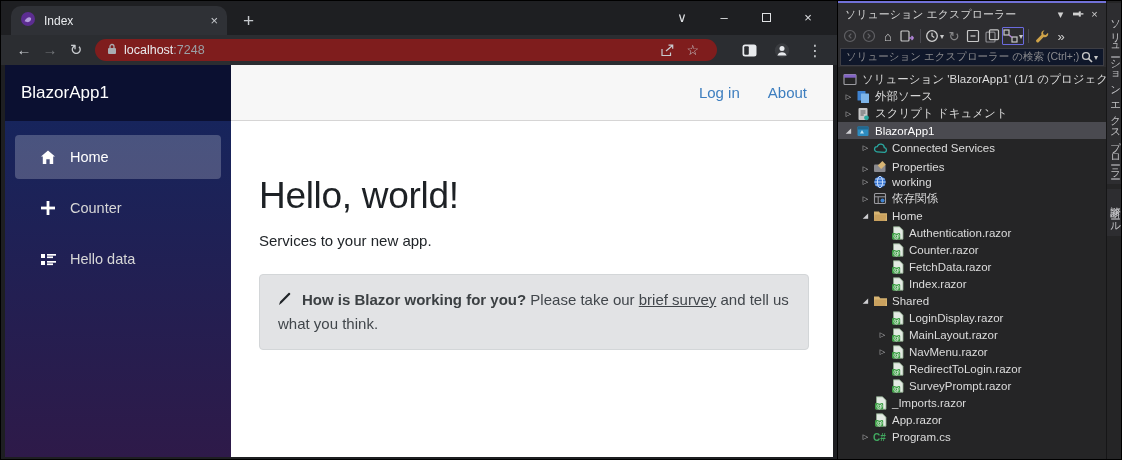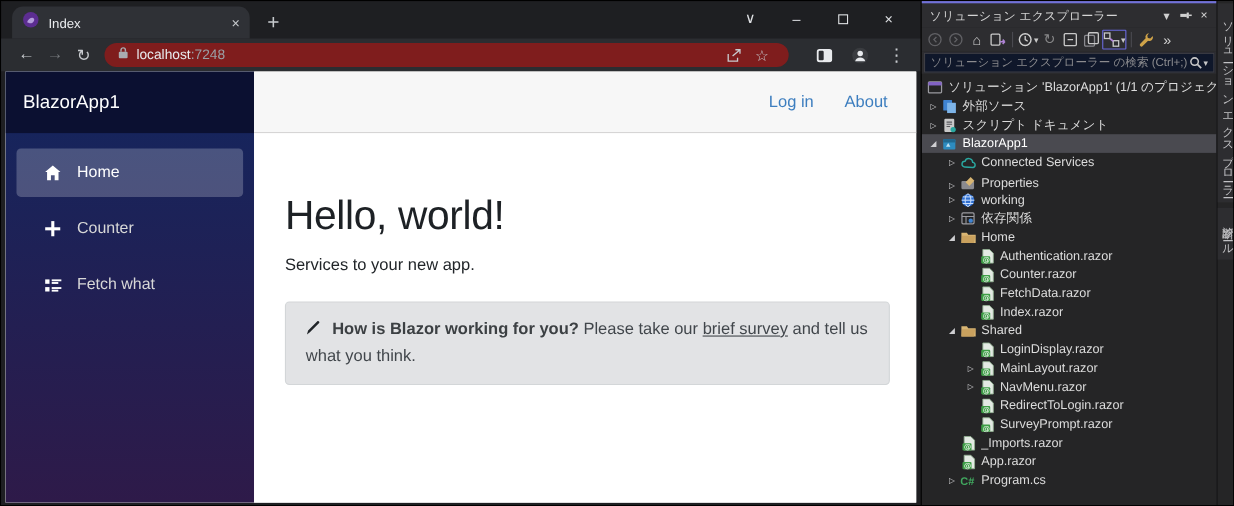--- a/index.html
+++ b/index.html
@@ -170,21 +170,21 @@
                 <span class="nav-ic">
                   <svg width="15" height="13" viewBox="0 0 15 13" xmlns="http://www.w3.org/2000/svg">
                     <rect y="1" width="4" height="4" fill="#fff"></rect>
                     <rect x="6" y="1" width="9" height="1.7" fill="#fff"></rect>
                     <rect x="6" y="3.4" width="6" height="1.7" fill="#fff"></rect>
                     <rect y="8" width="4" height="4" fill="#fff"></rect>
                     <rect x="6" y="8" width="9" height="1.7" fill="#fff"></rect>
                     <rect x="6" y="10.4" width="6" height="1.7" fill="#fff"></rect>
                   </svg>
                 </span>
-                <span>Fetch what</span>
+                <span>Hello data</span>
               </div>
             </div>
         </div>
         <div class="bmain">
           <div class="toprow" id="top-links">
               <a href="#" class="toplink">Log in</a>
               <a href="#" class="toplink">About</a>
             </div>
           <div class="pagebody">
             <div class="h1">Hello, world!</div>

